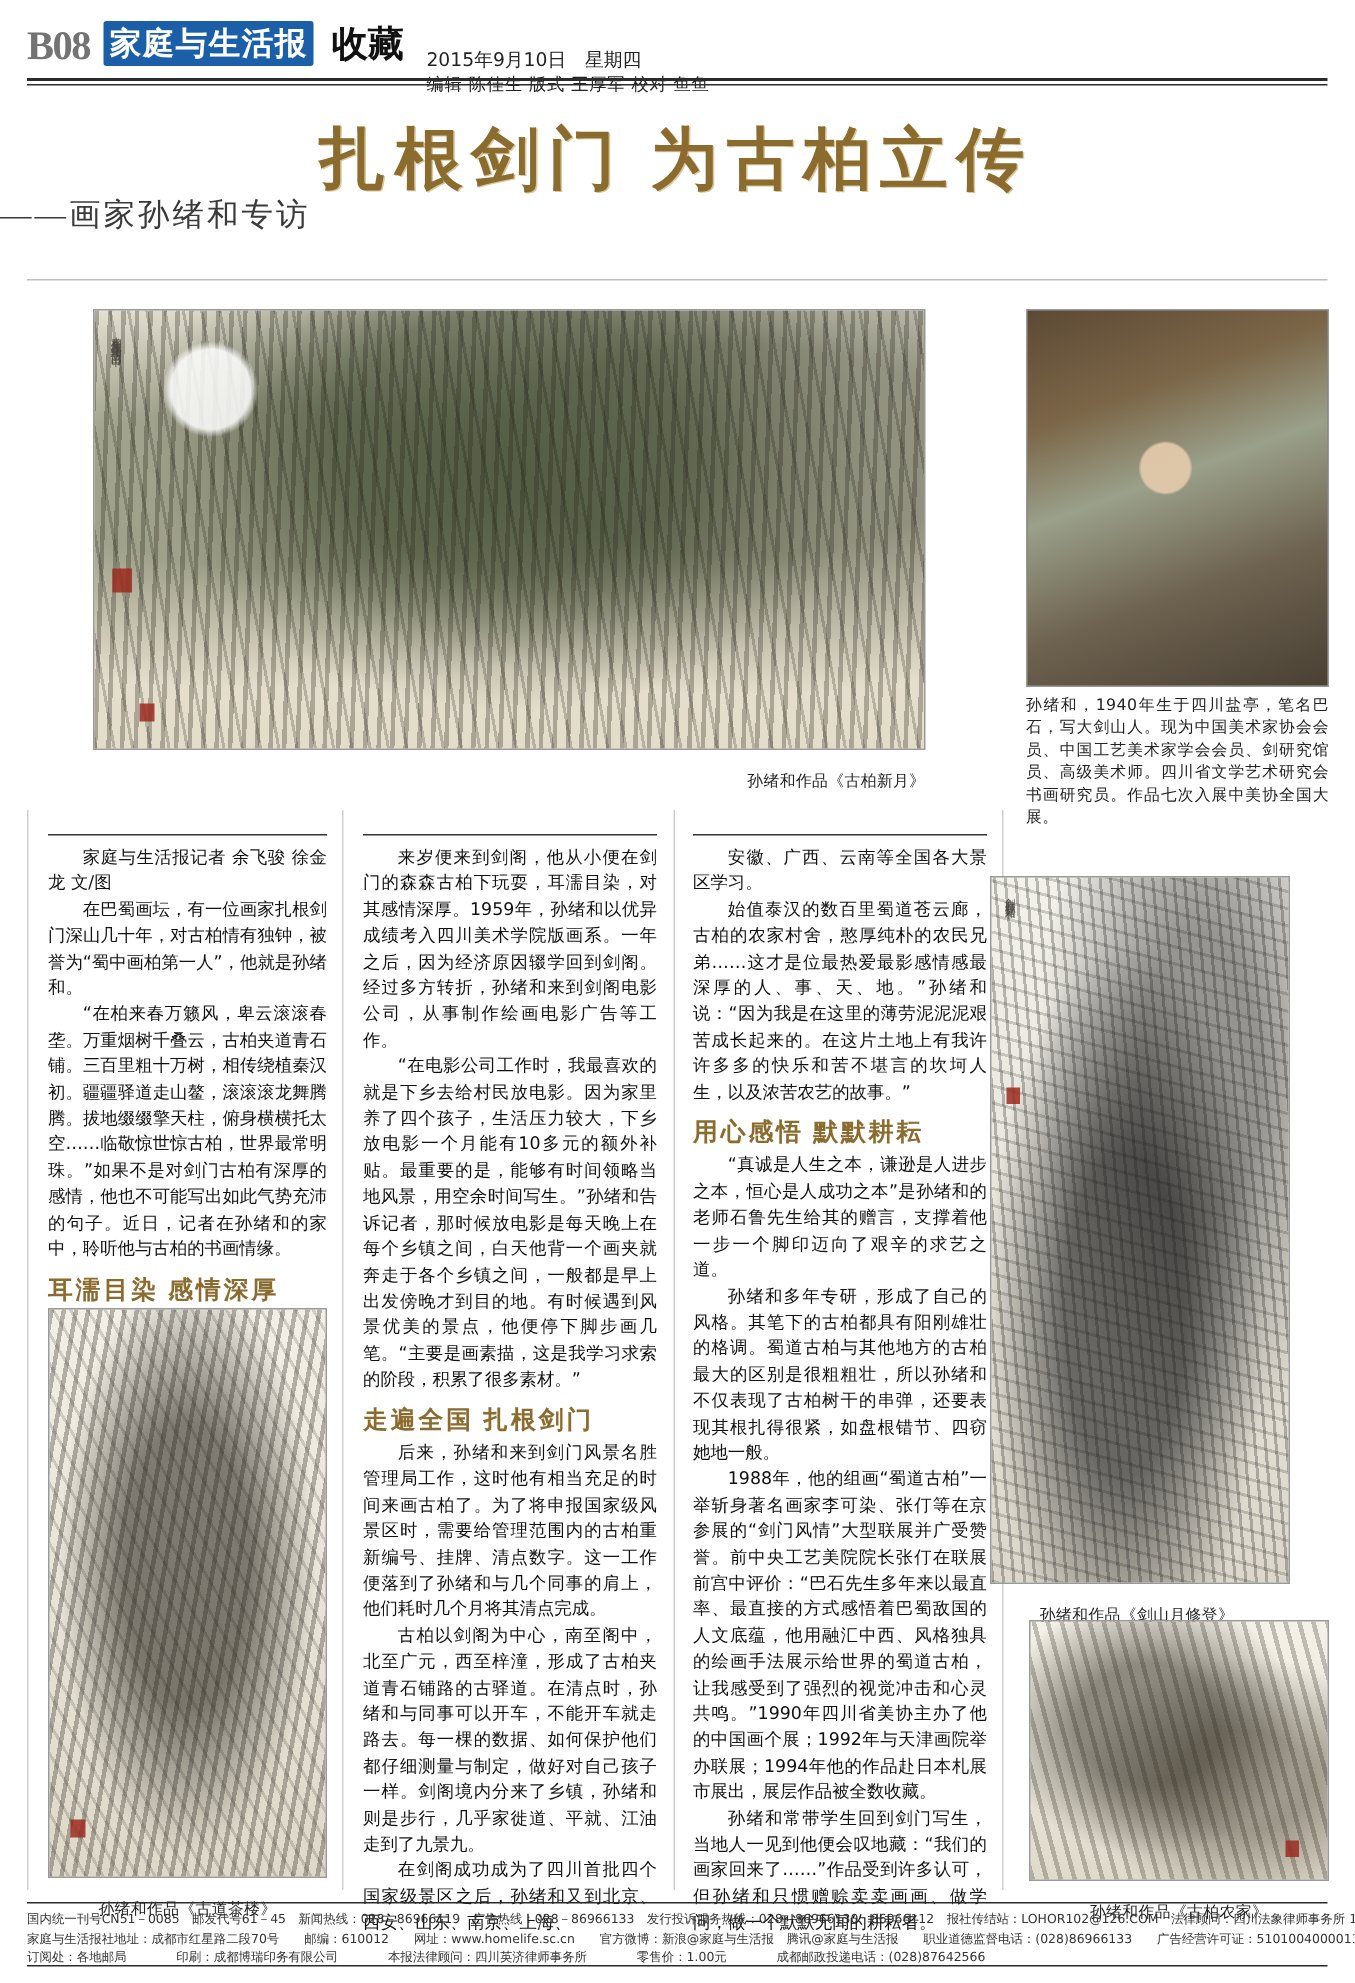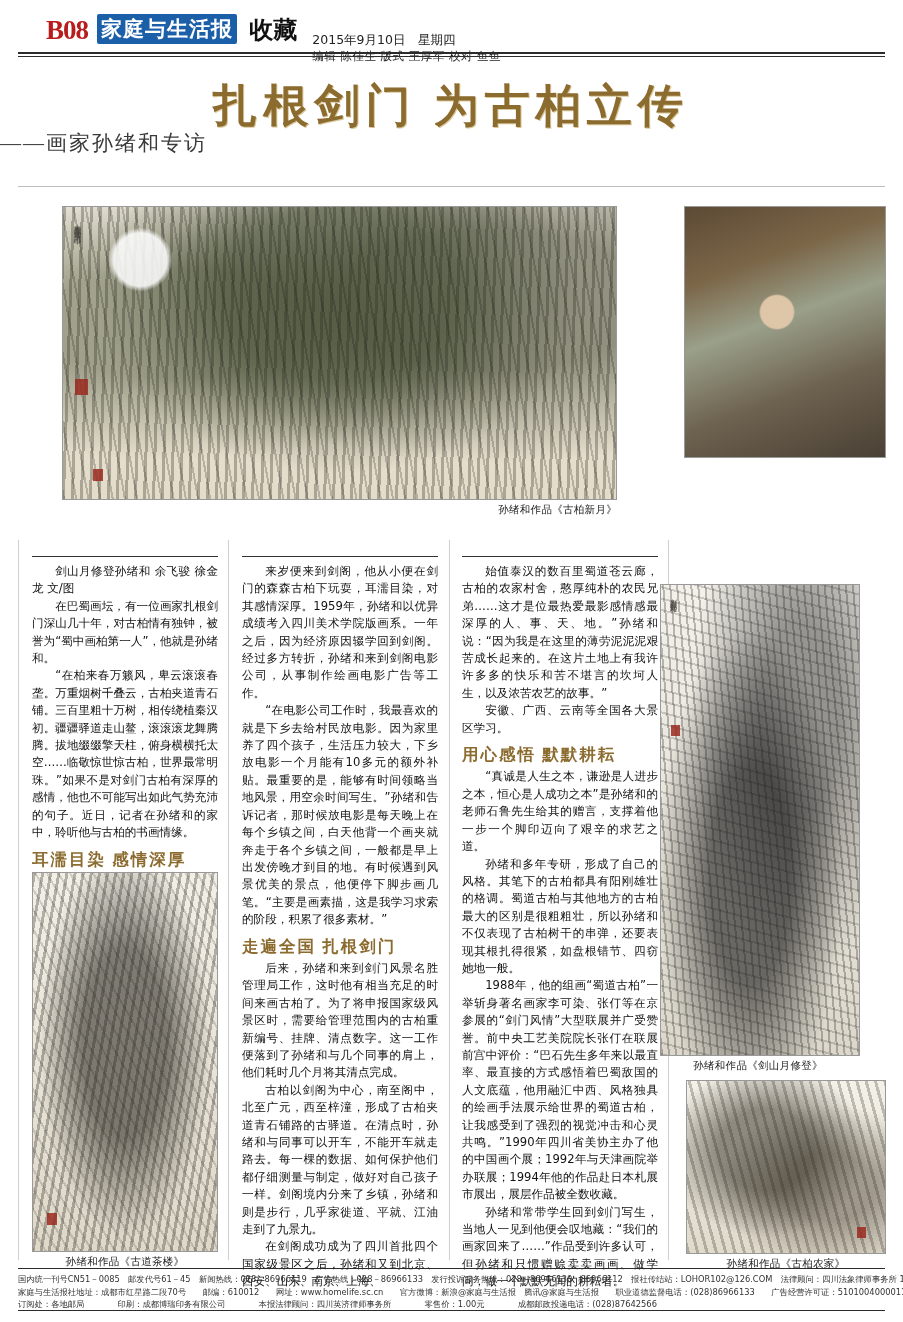--- a/index.html
+++ b/index.html
@@ -9,24 +9,23 @@
     color:#1a1a1a;
     position:relative;
     overflow:hidden;
   }
   .page{position:relative;width:903px;height:1322px;background:#fff;}
 
   
   .masthead{position:absolute;left:18px;top:14px;width:867px;height:36px;}
   .mh-page{
     display:inline-block;vertical-align:top;
-    font-size:27px;font-weight:bold;color:#b91c1c;
+    font-size:27px;font-weight:bold;color:#737373;
     letter-spacing:-1px;line-height:32px;
     font-family:"Liberation Serif",serif;
-    margin-left:28px;
   }
   .mh-logo{
     display:inline-block;vertical-align:top;margin-left:4px;
     background:#1b5fa8;color:#fff;
     font-size:21px;font-weight:bold;line-height:26px;
     padding:2px 4px;border-radius:2px;
     font-family:"DejaVu Sans",sans-serif;
     letter-spacing:1px;
   }
   .mh-section{
@@ -51,21 +50,21 @@
   .subhead{
     position:absolute;left:0;top:129px;width:903px;text-align:left;
     font-family:"Liberation Serif",serif;
     font-size:21px;color:#3a3a3a;letter-spacing:2px;
   }
   .head-rule{position:absolute;left:18px;top:186px;width:867px;height:1px;background:#bdbdbd;}
 
   
   .fig{position:absolute;border:1px solid #999;background:#efeae0;overflow:hidden;}
   .figwrap{position:absolute;}
-  .figcap{font-size:10.5px;color:#222;text-align:right;margin-top:3px;letter-spacing:.3px;}
+  .figcap{font-size:10.5px;color:#222;text-align:right;margin-top:14px;letter-spacing:.3px;}
   .figcap.center{text-align:center;}
 
   
   .paint-main{
     background:
       radial-gradient(circle at 14% 18%, rgba(255,255,255,.85) 0 5%, rgba(0,0,0,0) 6%),
       repeating-linear-gradient(92deg, rgba(40,35,28,.30) 0 3px, rgba(255,255,255,0) 3px 9px),
       repeating-linear-gradient(80deg, rgba(20,18,14,.22) 0 2px, rgba(255,255,255,0) 2px 12px),
       radial-gradient(ellipse at 50% 30%, rgba(60,70,45,.55) 0 30%, rgba(0,0,0,0) 62%),
       radial-gradient(ellipse at 20% 40%, rgba(70,80,50,.45) 0 22%, rgba(0,0,0,0) 55%),
@@ -153,30 +152,31 @@
     <div class="fig paint-main" style="position:relative;width:553px;height:292px;">
       <div class="inscription" style="left:10px;top:12px;height:150px;">古柏新月图孙绪和写于剑门山中</div>
       <div class="seal" style="left:12px;top:172px;"></div>
       <div class="seal" style="left:30px;top:262px;width:10px;height:12px;"></div>
     </div>
     <div class="figcap">孙绪和作品《古柏新月》</div>
   </div>
 
   <div class="figwrap" style="left:684px;top:206px;width:202px;">
     <div class="fig photo-portrait" style="position:relative;width:200px;height:250px;"></div>
+    <div class="figcap" style="text-align:justify;line-height:15px;font-size:10.5px;margin-top:5px;">孙绪和，1940年生于四川盐亭，笔名巴石，写大剑山人。现为中国美术家协会会员、中国工艺美术家学会会员、剑研究馆员、高级美术师。四川省文学艺术研究会书画研究员。作品七次入展中美协全国大展。</div>
   </div>
 
   <div class="vrule" style="left:18px;top:540px;height:720px;"></div>
   <div class="vrule" style="left:228px;top:540px;height:720px;"></div>
   <div class="vrule" style="left:449px;top:540px;height:720px;"></div>
   <div class="vrule" style="left:668px;top:540px;height:720px;"></div>
 
   <div class="col" style="left:32px;top:548px;width:186px;">
     <div class="sep-top"></div>
-    <p class="byline">剑山月修登孙绪和 余飞骏 徐金龙 文/图</p>
+    <p class="byline">家庭与生活报记者 余飞骏 徐金龙 文/图</p>
     <p>在巴蜀画坛，有一位画家扎根剑门深山几十年，对古柏情有独钟，被誉为“蜀中画柏第一人”，他就是孙绪和。</p>
     <p>“在柏来春万籁风，卑云滚滚春垄。万重烟树千叠云，古柏夹道青石铺。三百里粗十万树，相传绕植秦汉初。疆疆驿道走山鳌，滚滚滚龙舞腾腾。拔地缀缀擎天柱，俯身横横托太空……临敬惊世惊古柏，世界最常明珠。”如果不是对剑门古柏有深厚的感情，他也不可能写出如此气势充沛的句子。近日，记者在孙绪和的家中，聆听他与古柏的书画情缘。</p>
     <div class="sub-title">耳濡目染 感情深厚</div>
     <p>孙绪和1940年出生于盐亭，十</p>
   </div>
 
   <div class="figwrap" style="left:32px;top:872px;width:186px;">
     <div class="fig paint-tree" style="position:relative;width:184px;height:378px;">
       <div class="seal" style="left:14px;top:340px;width:10px;height:12px;"></div>
     </div>
@@ -188,22 +188,22 @@
     <p>来岁便来到剑阁，他从小便在剑门的森森古柏下玩耍，耳濡目染，对其感情深厚。1959年，孙绪和以优异成绩考入四川美术学院版画系。一年之后，因为经济原因辍学回到剑阁。经过多方转折，孙绪和来到剑阁电影公司，从事制作绘画电影广告等工作。</p>
     <p>“在电影公司工作时，我最喜欢的就是下乡去给村民放电影。因为家里养了四个孩子，生活压力较大，下乡放电影一个月能有10多元的额外补贴。最重要的是，能够有时间领略当地风景，用空余时间写生。”孙绪和告诉记者，那时候放电影是每天晚上在每个乡镇之间，白天他背一个画夹就奔走于各个乡镇之间，一般都是早上出发傍晚才到目的地。有时候遇到风景优美的景点，他便停下脚步画几笔。“主要是画素描，这是我学习求索的阶段，积累了很多素材。”</p>
     <div class="sub-title">走遍全国 扎根剑门</div>
     <p>后来，孙绪和来到剑门风景名胜管理局工作，这时他有相当充足的时间来画古柏了。为了将申报国家级风景区时，需要给管理范围内的古柏重新编号、挂牌、清点数字。这一工作便落到了孙绪和与几个同事的肩上，他们耗时几个月将其清点完成。</p>
     <p>古柏以剑阁为中心，南至阁中，北至广元，西至梓潼，形成了古柏夹道青石铺路的古驿道。在清点时，孙绪和与同事可以开车，不能开车就走路去。每一棵的数据、如何保护他们都仔细测量与制定，做好对自己孩子一样。剑阁境内分来了乡镇，孙绪和则是步行，几乎家徙道、平就、江油走到了九景九。</p>
     <p>在剑阁成功成为了四川首批四个国家级景区之后，孙绪和又到北京、西安、山东、南京、上海、</p>
   </div>
 
   <div class="col" style="left:462px;top:548px;width:196px;">
     <div class="sep-top"></div>
+    <p>安徽、广西、云南等全国各大景区学习。</p>
     <p>始值泰汉的数百里蜀道苍云廊，古柏的农家村舍，憨厚纯朴的农民兄弟……这才是位最热爱最影感情感最深厚的人、事、天、地。”孙绪和说：“因为我是在这里的薄劳泥泥泥艰苦成长起来的。在这片土地上有我许许多多的快乐和苦不堪言的坎坷人生，以及浓苦农艺的故事。”</p>
-    <p>安徽、广西、云南等全国各大景区学习。</p>
     <div class="sub-title">用心感悟 默默耕耘</div>
     <p>“真诚是人生之本，谦逊是人进步之本，恒心是人成功之本”是孙绪和的老师石鲁先生给其的赠言，支撑着他一步一个脚印迈向了艰辛的求艺之道。</p>
     <p>孙绪和多年专研，形成了自己的风格。其笔下的古柏都具有阳刚雄壮的格调。蜀道古柏与其他地方的古柏最大的区别是很粗粗壮，所以孙绪和不仅表现了古柏树干的串弹，还要表现其根扎得很紧，如盘根错节、四窃她地一般。</p>
     <p>1988年，他的组画“蜀道古柏”一举斩身著名画家李可染、张仃等在京参展的“剑门风情”大型联展并广受赞誉。前中央工艺美院院长张仃在联展前宫中评价：“巴石先生多年来以最直率、最直接的方式感悟着巴蜀敌国的人文底蕴，他用融汇中西、风格独具的绘画手法展示给世界的蜀道古柏，让我感受到了强烈的视觉冲击和心灵共鸣。”1990年四川省美协主办了他的中国画个展；1992年与天津画院举办联展；1994年他的作品赴日本札展市展出，展层作品被全数收藏。</p>
     <p>孙绪和常带学生回到剑门写生，当地人一见到他便会叹地藏：“我们的画家回来了……”作品受到许多认可，但孙绪和只惯赠赊卖卖画画、做学问，做一个默默无闻的耕耘者。</p>
   </div>
 
   <div class="figwrap" style="left:660px;top:584px;width:196px;">
     <div class="fig paint-ink" style="position:relative;width:198px;height:470px;">
       <div class="inscription" style="left:8px;top:8px;height:120px;">剑山月修登孙绪和</div>

